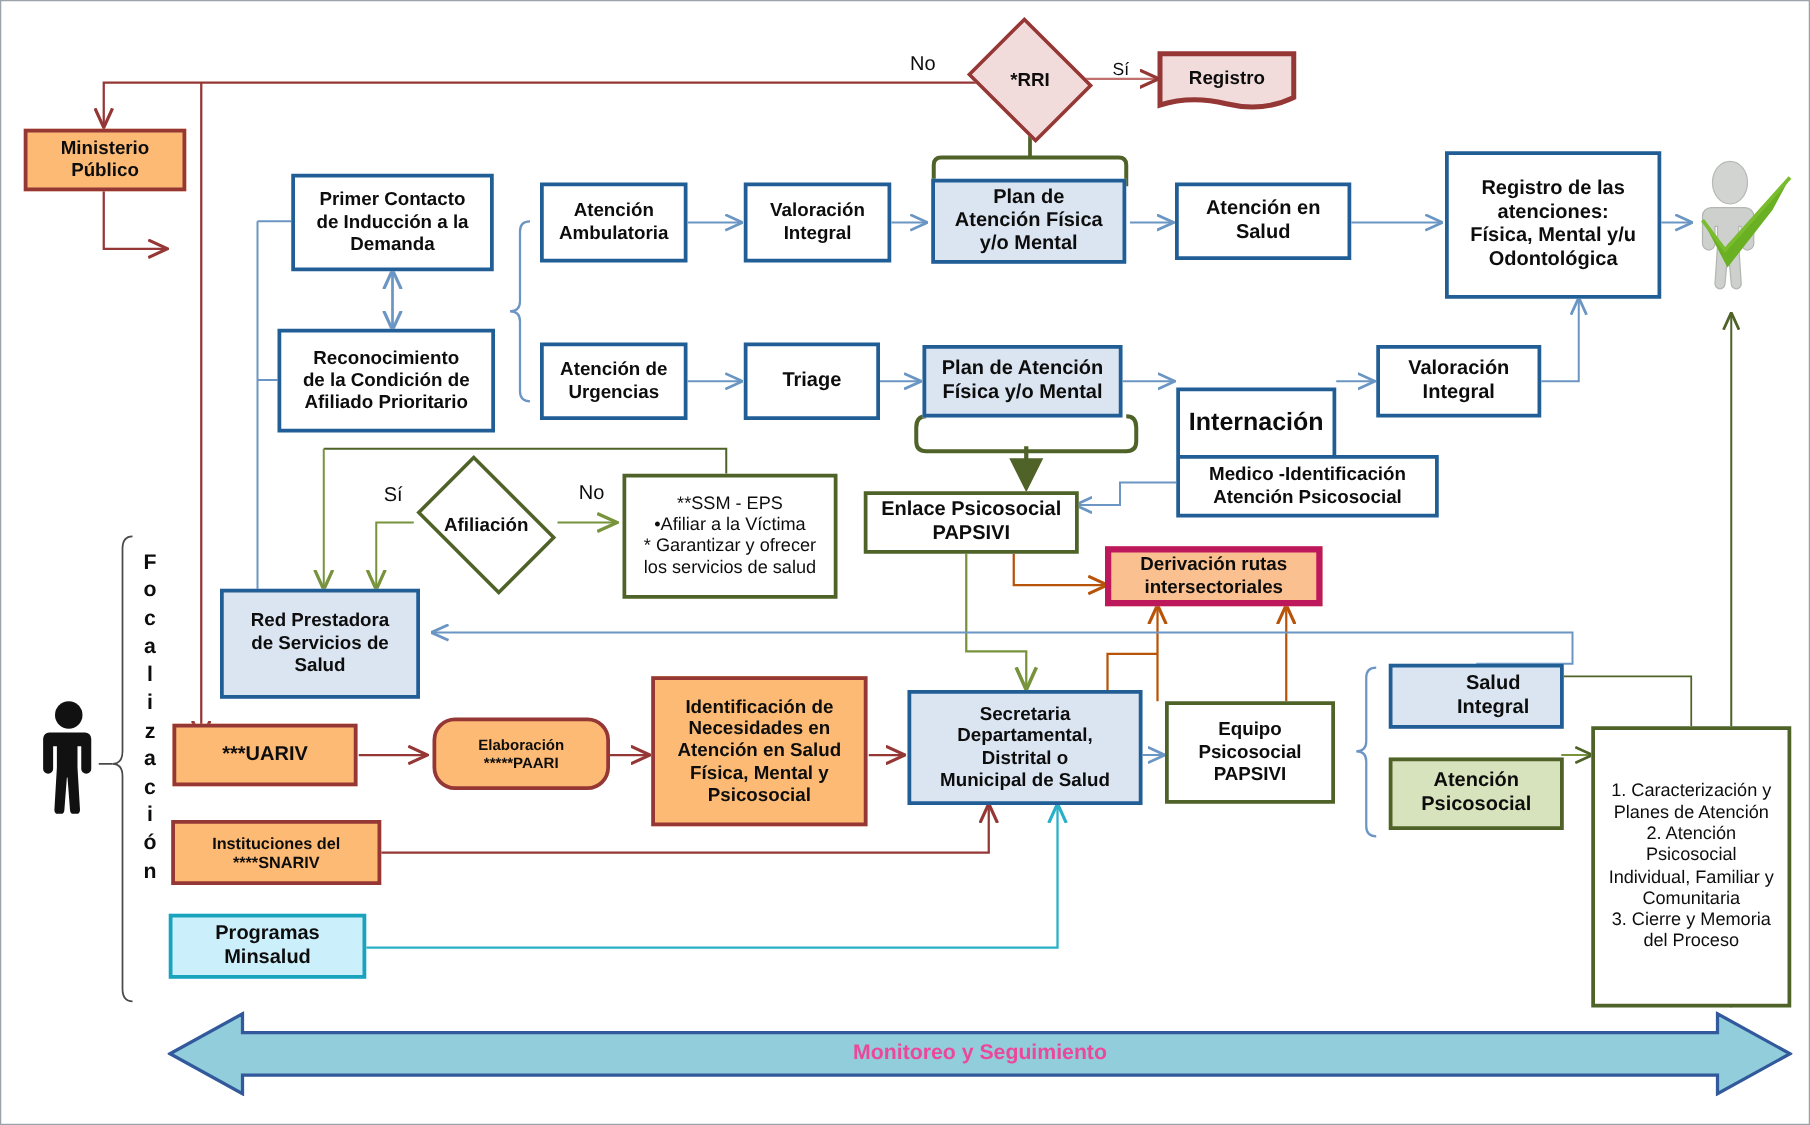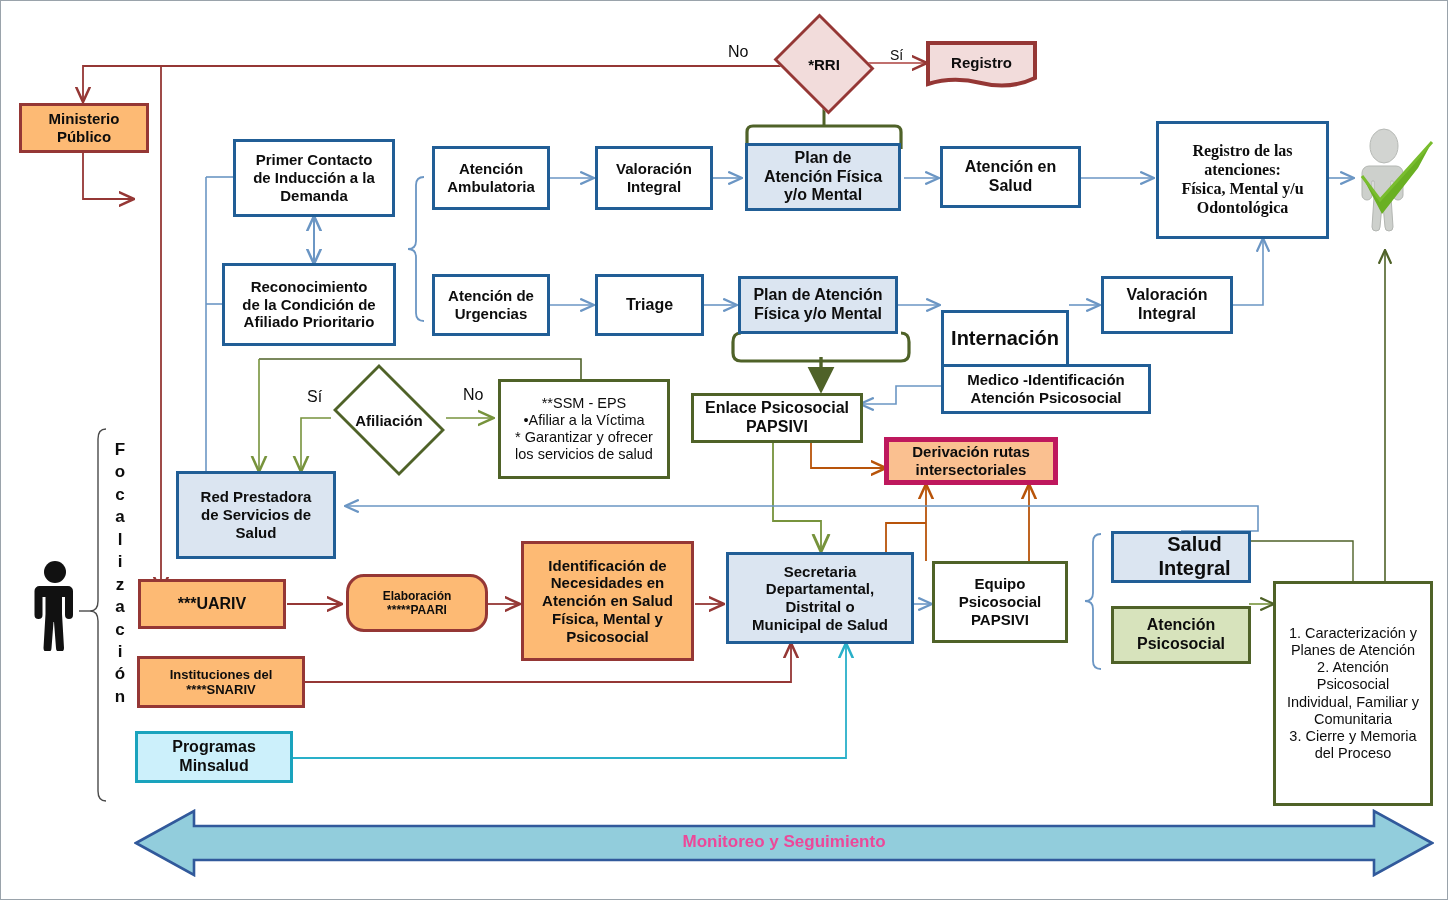--- a/index.html
+++ b/index.html
@@ -209,21 +209,21 @@
   <div class="node blue-plain" style="left:594px;top:145px;width:118px;height:64px;font-size:15px;">Valoración
 Integral</div>
 
   <div class="node blue-fill" style="left:744px;top:142px;width:156px;height:68px;font-size:16px;">Plan de
 Atención Física
 y/o Mental</div>
 
   <div class="node blue-plain" style="left:939px;top:145px;width:141px;height:62px;font-size:16px;">Atención en
 Salud</div>
 
-  <div class="node blue-plain" style="left:1155px;top:120px;width:173px;height:118px;font-size:16px;font-family:Liberation Serif, serif;">Registro de las
+  <div class="node blue-plain" style="left:1155px;top:120px;width:173px;height:118px;font-size:16px;">Registro de las
 atenciones:
 Física, Mental y/u
 Odontológica</div>
 
   <div class="node blue-plain" style="left:431px;top:273px;width:118px;height:62px;font-size:15px;">Atención de
 Urgencias</div>
 
   <div class="node blue-plain" style="left:594px;top:273px;width:109px;height:62px;font-size:16px;">Triage</div>
 
   <div class="node blue-fill" style="left:737px;top:275px;width:160px;height:58px;font-size:16px;">Plan de Atención
@@ -272,21 +272,21 @@
 
   <div class="node blue-fill" style="left:725px;top:551px;width:188px;height:92px;font-size:15px;">Secretaria
 Departamental,
 Distrital o
 Municipal de Salud</div>
 
   <div class="node green-plain" style="left:931px;top:560px;width:136px;height:82px;font-size:15px;">Equipo
 Psicosocial
 PAPSIVI</div>
 
-  <div class="node blue-fill" style="left:1110px;top:530px;width:140px;height:52px;font-size:20px;padding-left:31px;">Salud Integral</div>
+  <div class="node blue-fill" style="left:1110px;top:530px;width:140px;height:52px;font-size:16px;padding-left:31px;">Salud Integral</div>
 
   <div class="node green-fill" style="left:1110px;top:605px;width:140px;height:58px;font-size:16px;">Atención
 Psicosocial</div>
 
   <div class="node red-fill" style="left:136px;top:655px;width:168px;height:52px;font-size:13px;">Instituciones del
 ****SNARIV</div>
 
   <div class="node cyan-fill" style="left:134px;top:730px;width:158px;height:52px;font-size:16px;">Programas
 Minsalud</div>
 

